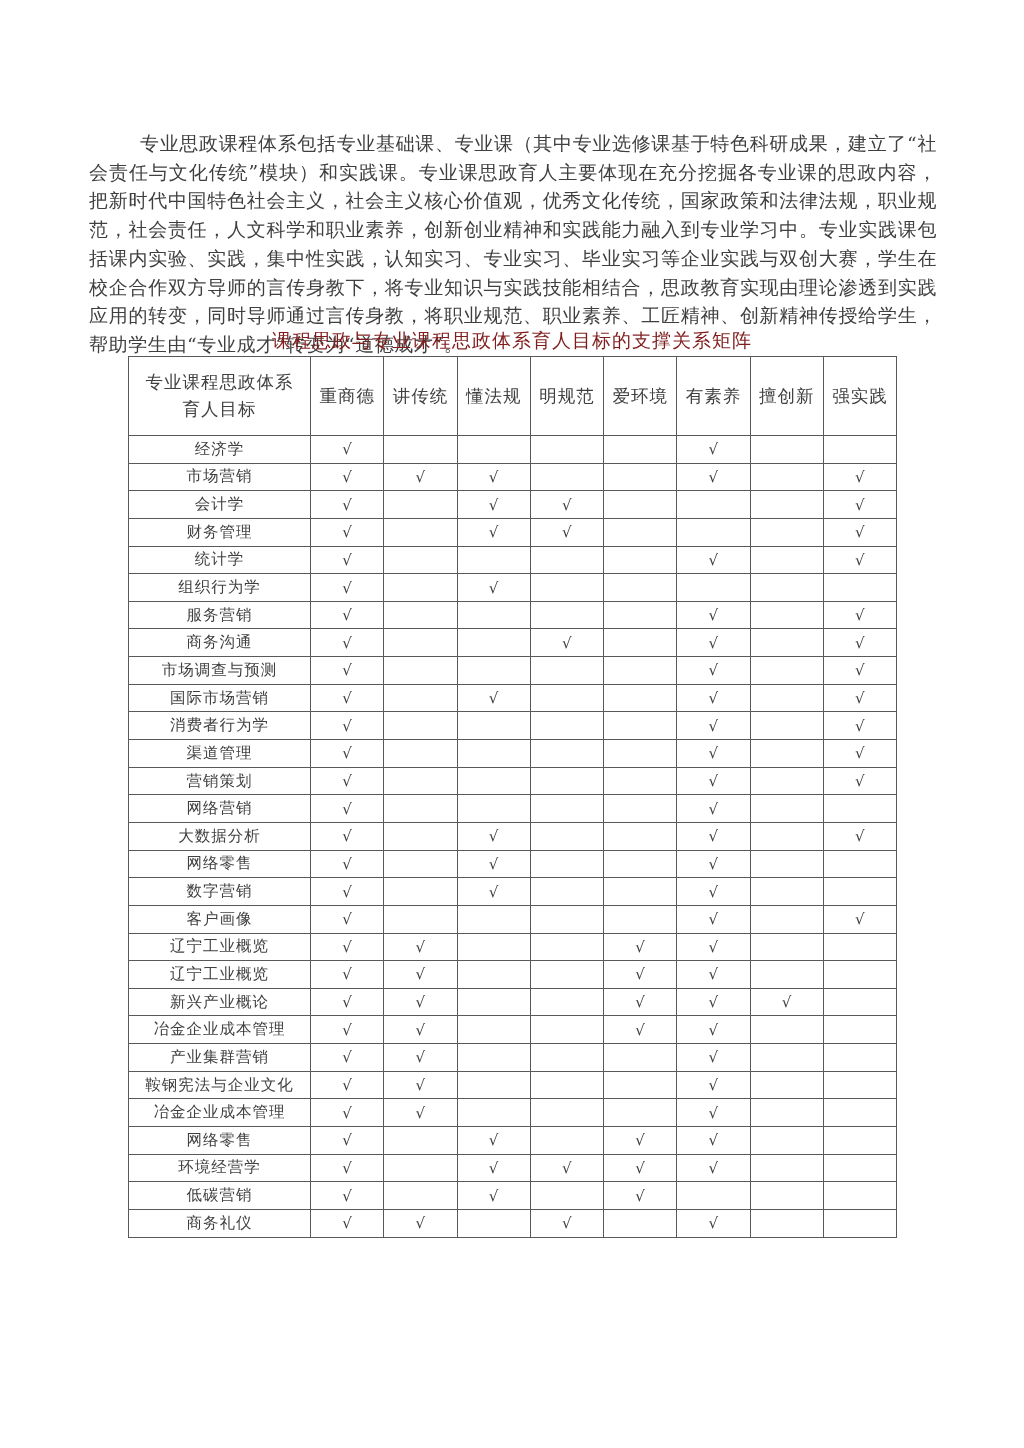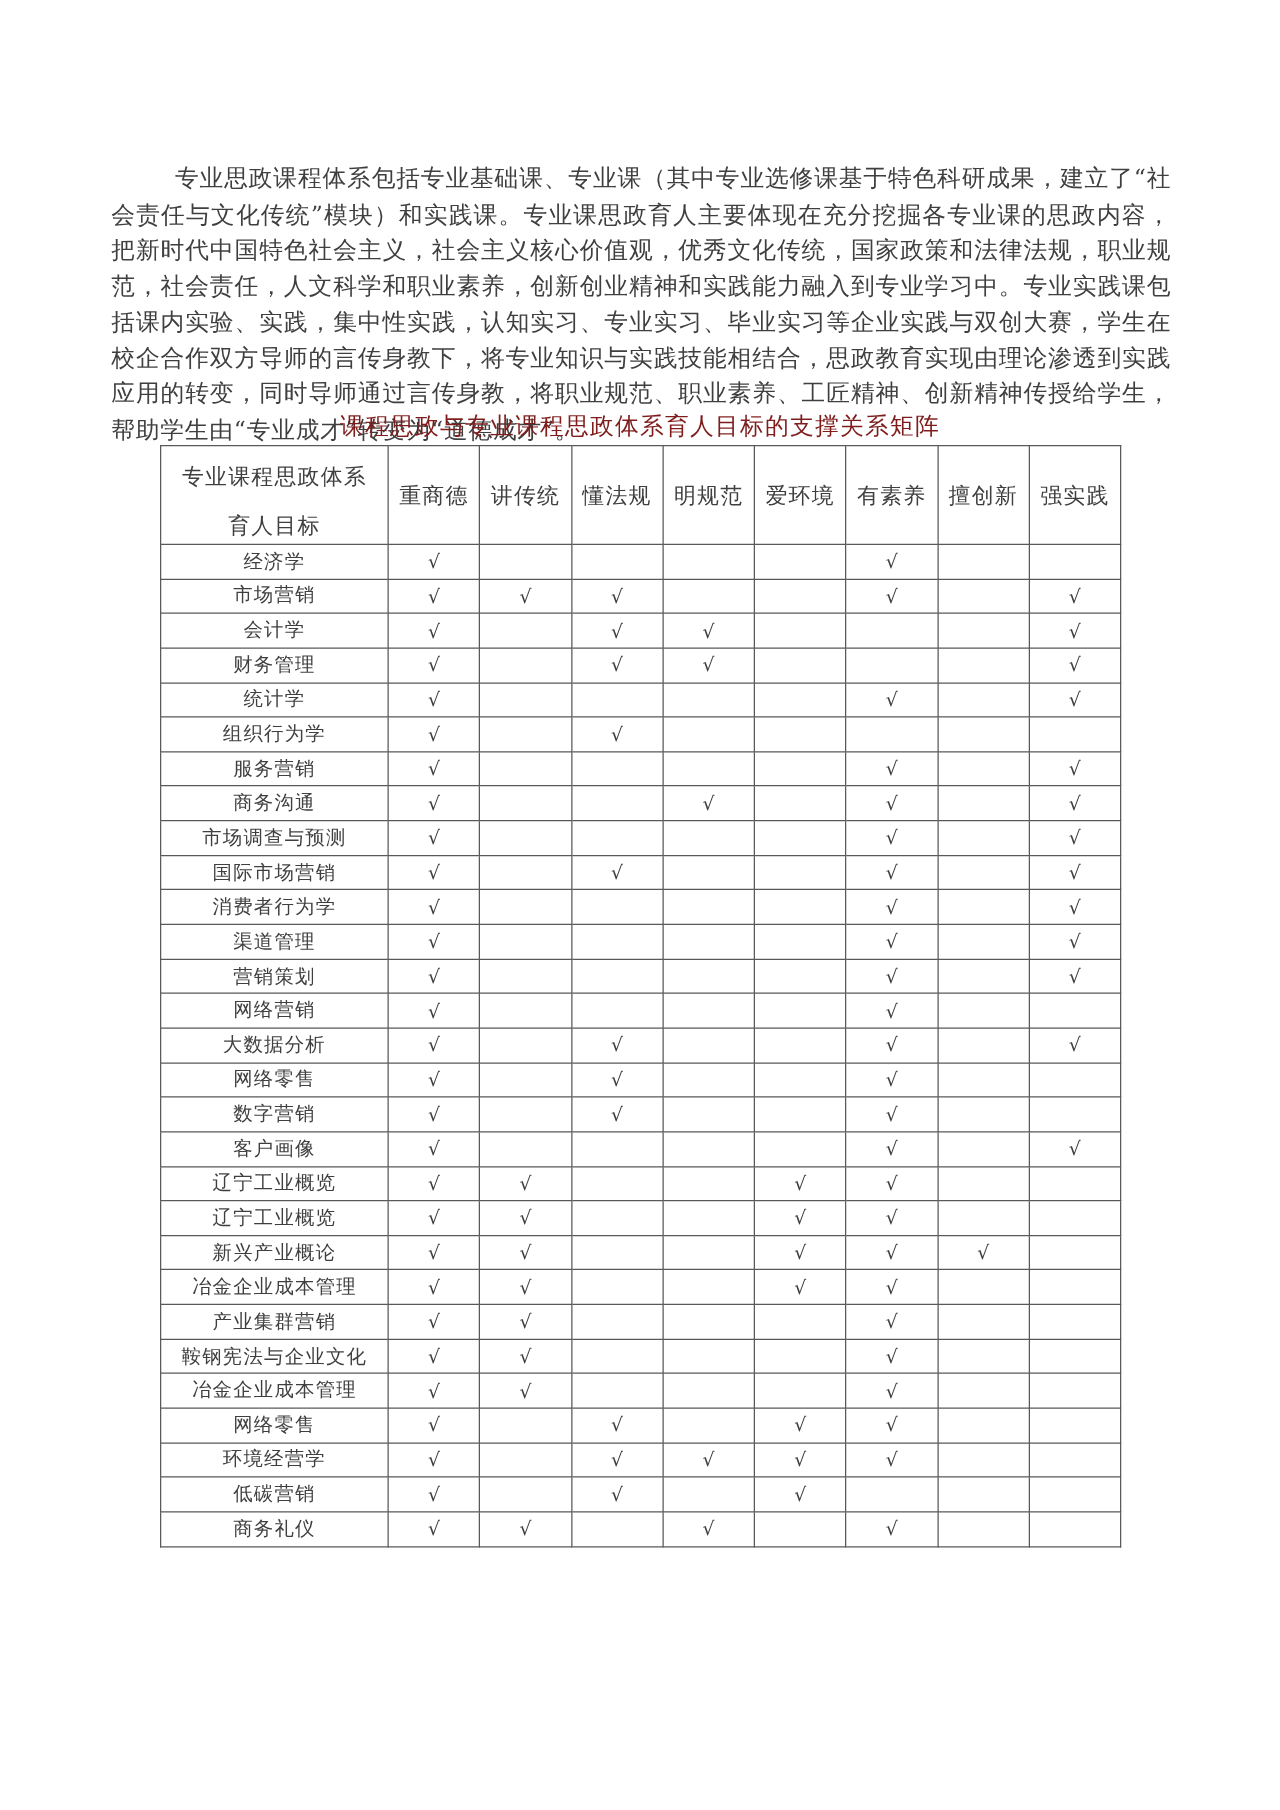--- a/index.html
+++ b/index.html
@@ -60,21 +60,20 @@
   }
   table.matrix thead th {
     height: 78px;
     font-weight: normal;
     font-size: 17.5px;
     letter-spacing: 1px;
   }
   .corner-line {
     display: block;
     line-height: 27px;
-    margin-top: 12px;
   }
   table.matrix tbody td {
     height: 26.65px;
     font-size: 15.5px;
     letter-spacing: 1px;
   }
   table.matrix tbody td.check-cell {
     font-size: 15px;
     letter-spacing: 0;
   }

